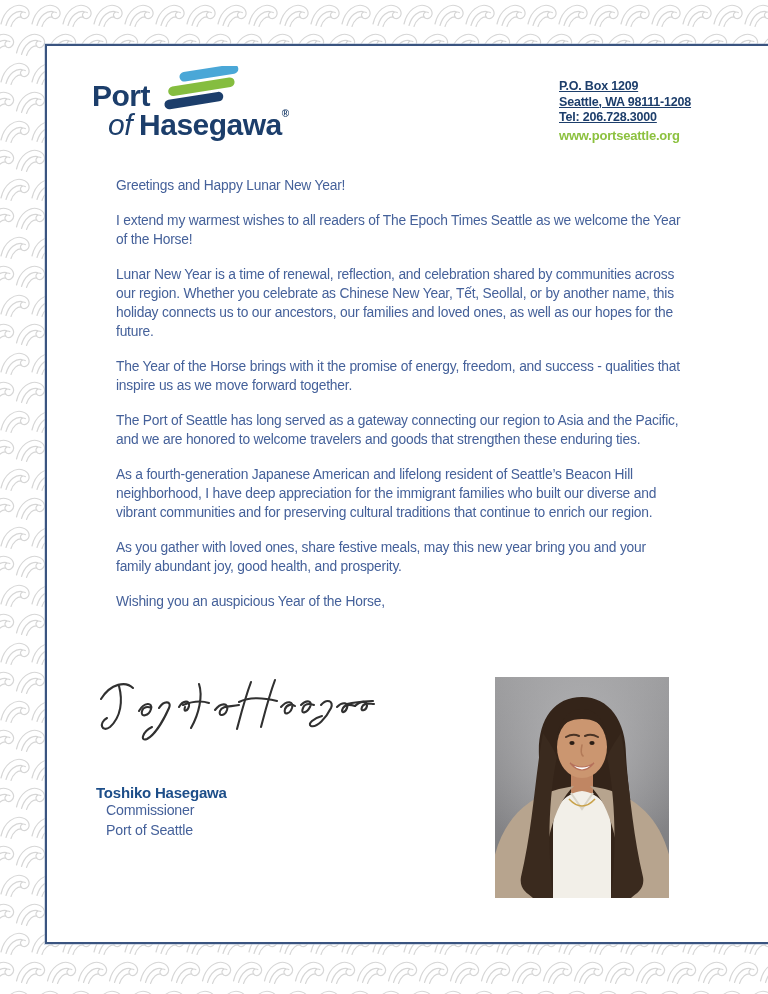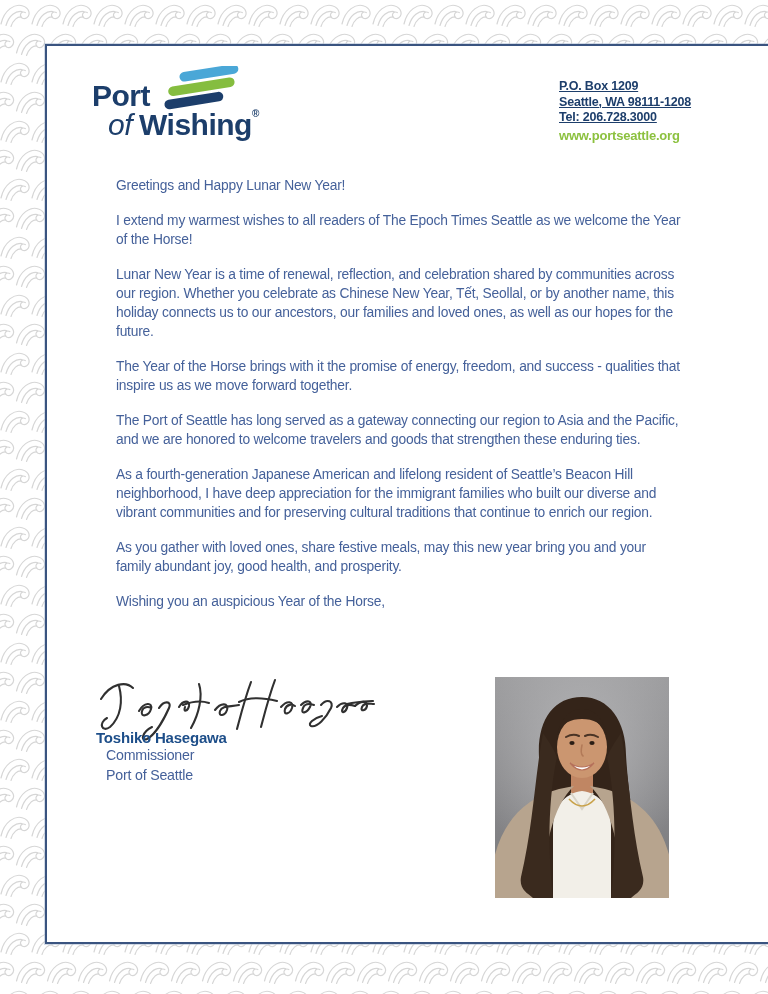--- a/index.html
+++ b/index.html
@@ -32,21 +32,21 @@
   .contact .c-line{font-size:12.5px;font-weight:bold;color:var(--navy);
     line-height:15.5px;letter-spacing:-0.2px;text-decoration:underline;}
   .website{font-size:13px;font-weight:bold;color:var(--green);
     letter-spacing:-0.2px;text-decoration:none;display:inline-block;}
   
   .body-text{position:absolute;left:49px;top:130px;width:588px;
     color:var(--body-text);font-size:13.8px;line-height:19px;letter-spacing:-0.2px;}
   .body-text .para{margin-bottom:16px;margin-left:20px;}
   
   .signature{position:absolute;left:46px;top:627px;width:284px;height:76px;}
-  .signer{position:absolute;left:49px;top:683px;}
+  .signer{position:absolute;left:49px;top:738px;}
   .signer-name{font-size:15px;font-weight:bold;color:#1d4e89;letter-spacing:-0.2px;}
   .signer-line{font-size:14.2px;color:var(--body-text);line-height:19.5px;letter-spacing:-0.2px;margin-left:10px;}
   
   .photo{position:absolute;left:448px;top:631px;width:174px;height:221px;overflow:hidden;}
   .photo svg{display:block;width:174px;height:221px;}
 </style>
 </head>
 <body>
 
 <svg class="wave-bg" xmlns="http://www.w3.org/2000/svg" width="768" height="994">
@@ -76,21 +76,21 @@
 
   <div class="logo">
     <span class="logo-port">Port</span>
     <svg class="logo-swoosh" viewBox="0 0 96 50">
       <g transform="rotate(-9 48 25)">
         <rect x="30" y="4" width="62" height="10" rx="5" fill="#4aa7d7"></rect>
         <rect x="16" y="17" width="70" height="10" rx="5" fill="#85bd3f"></rect>
         <rect x="10" y="30" width="62" height="10" rx="5" fill="#1c3e6b"></rect>
       </g>
     </svg>
-    <span class="logo-line2"><i class="of">of</i><span>Wishing</span><sup>®</sup></span>
+    <span class="logo-line2"><i class="of">of</i><span>Hasegawa</span><sup>®</sup></span>
   </div>
 
   <div class="contact">
     <div>
         <div class="c-line">P.O. Box 1209</div>
         <div class="c-line">Seattle, WA 98111-1208</div>
         <div class="c-line">Tel: 206.728.3000</div>
       </div>
     <a class="website" href="#">www.portseattle.org</a>
   </div>

